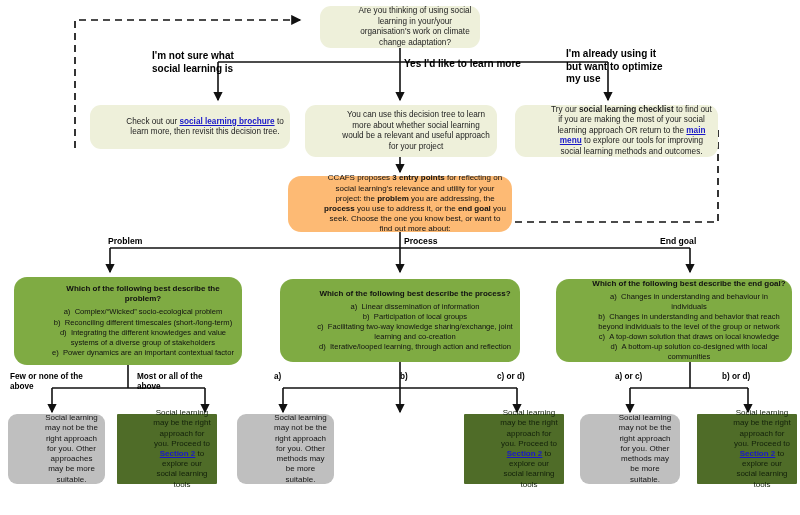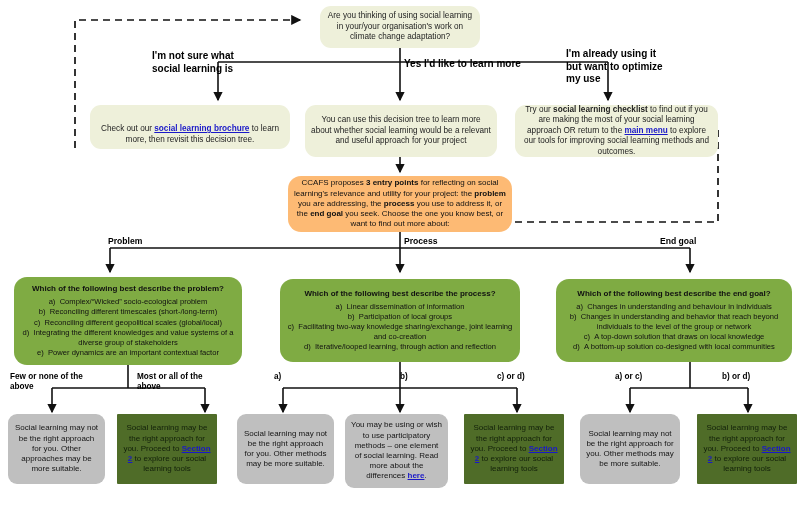--- a/index.html
+++ b/index.html
@@ -13,20 +13,21 @@
   }
   #stage{position:relative;width:800px;height:515px;}
   svg.lines{position:absolute;left:0;top:0;width:800px;height:515px;pointer-events:none;}
 
   .node{
     position:absolute;
     box-sizing:border-box;
     display:flex;align-items:center;justify-content:center;
     text-align:center;
     line-height:1.28;
+    padding-left:30px;
   }
   .node .inner{width:100%;padding:4px 6px;box-sizing:border-box;}
 
   
   .cream{background:#eef0da;border-radius:11px;font-size:8.2px;color:#232323;}
   
   .greenbig{background:#7fab43;border-radius:13px;font-size:7.6px;color:#111;}
   .greenbig .q{font-weight:bold;display:block;margin-bottom:3px;font-size:8px;}
   .greenbig ol{margin:0;padding:0;list-style:none;}
   .greenbig li{display:block;margin:0 0 0.5px 0;}
@@ -112,21 +113,21 @@
     <div class="inner">Are you thinking of using social learning in your/your organisation's work on climate change adaptation?</div>
   </div>
 
   <div class="edgelabel" style="left:152px;top:50px;width:130px;">I'm not sure what
 social learning is</div>
   <div class="edgelabel" style="left:404px;top:58px;width:160px;">Yes I'd like to learn more</div>
   <div class="edgelabel" style="left:566px;top:48px;width:128px;">I'm already using it
 but want to optimize
 my use</div>
 
-  <div class="node cream" style="left:90px;top:105px;width:200px;height:44px;align-items:flex-end;">
+  <div class="node cream" style="left:90px;top:105px;width:200px;height:44px;">
     <div class="inner">
       <span>Check out our </span><a class="lnk" href="#">social learning brochure</a><span> to learn more, then revisit this decision tree.</span>
     </div>
   </div>
 
   <div class="node cream" style="left:305px;top:105px;width:192px;height:52px;">
     <div class="inner">You can use this decision tree to learn more about whether social learning would be a relevant and useful approach for your project</div>
   </div>
 
   <div class="node cream" style="left:515px;top:105px;width:203px;height:52px;">
@@ -144,21 +145,20 @@
   <div class="seclabel" style="left:108px;top:236px;">Problem</div>
   <div class="seclabel" style="left:404px;top:236px;">Process</div>
   <div class="seclabel" style="left:660px;top:236px;">End goal</div>
 
   <div class="node greenbig" style="left:14px;top:277px;width:228px;height:88px;">
     <div class="inner">
       <span class="q">Which of the following best describe the problem?</span>
       <ol>
         <li><span class="lbl">a)</span>&nbsp;&nbsp;<span>Complex/“Wicked” socio-ecological problem</span></li>
         <li><span class="lbl">b)</span>&nbsp;&nbsp;<span>Reconciling different timescales (short-/long-term)</span></li>
-        <li><span class="lbl">c)</span>&nbsp;&nbsp;<span>Reconciling different geopolitical scales (global/local)</span></li>
         <li><span class="lbl">d)</span>&nbsp;&nbsp;<span>Integrating the different knowledges and value systems of a diverse group of stakeholders</span></li>
         <li><span class="lbl">e)</span>&nbsp;&nbsp;<span>Power dynamics are an important contextual factor</span></li>
       </ol>
     </div>
   </div>
 
   <div class="node greenbig" style="left:280px;top:279px;width:240px;height:83px;">
     <div class="inner">
       <span class="q">Which of the following best describe the process?</span>
       <ol>
@@ -199,25 +199,20 @@
   <div class="node darkgreen" style="left:117px;top:414px;width:100px;height:70px;">
     <div class="inner">
       <span>Social learning may be the right approach for you. Proceed to </span><a class="lnk" href="#">Section 2</a><span> to explore our social learning tools</span>
     </div>
   </div>
 
   <div class="node grey" style="left:237px;top:414px;width:97px;height:70px;">
     <div class="inner">Social learning may not be the right approach for you. Other methods may be more suitable.</div>
   </div>
 
-  <div class="node grey" style="left:345px;top:414px;width:103px;height:74px;">
-    <div class="inner">
-      <span>You may be using or wish to use participatory methods – one element of social learning. Read more about the differences </span><a class="lnk" href="#">here</a><span>.</span>
-    </div>
-  </div>
 
   <div class="node darkgreen" style="left:464px;top:414px;width:100px;height:70px;">
     <div class="inner">
       <span>Social learning may be the right approach for you. Proceed to </span><a class="lnk" href="#">Section 2</a><span> to explore our social learning tools</span>
     </div>
   </div>
 
   <div class="node grey" style="left:580px;top:414px;width:100px;height:70px;">
     <div class="inner">Social learning may not be the right approach for you. Other methods may be more suitable.</div>
   </div>

